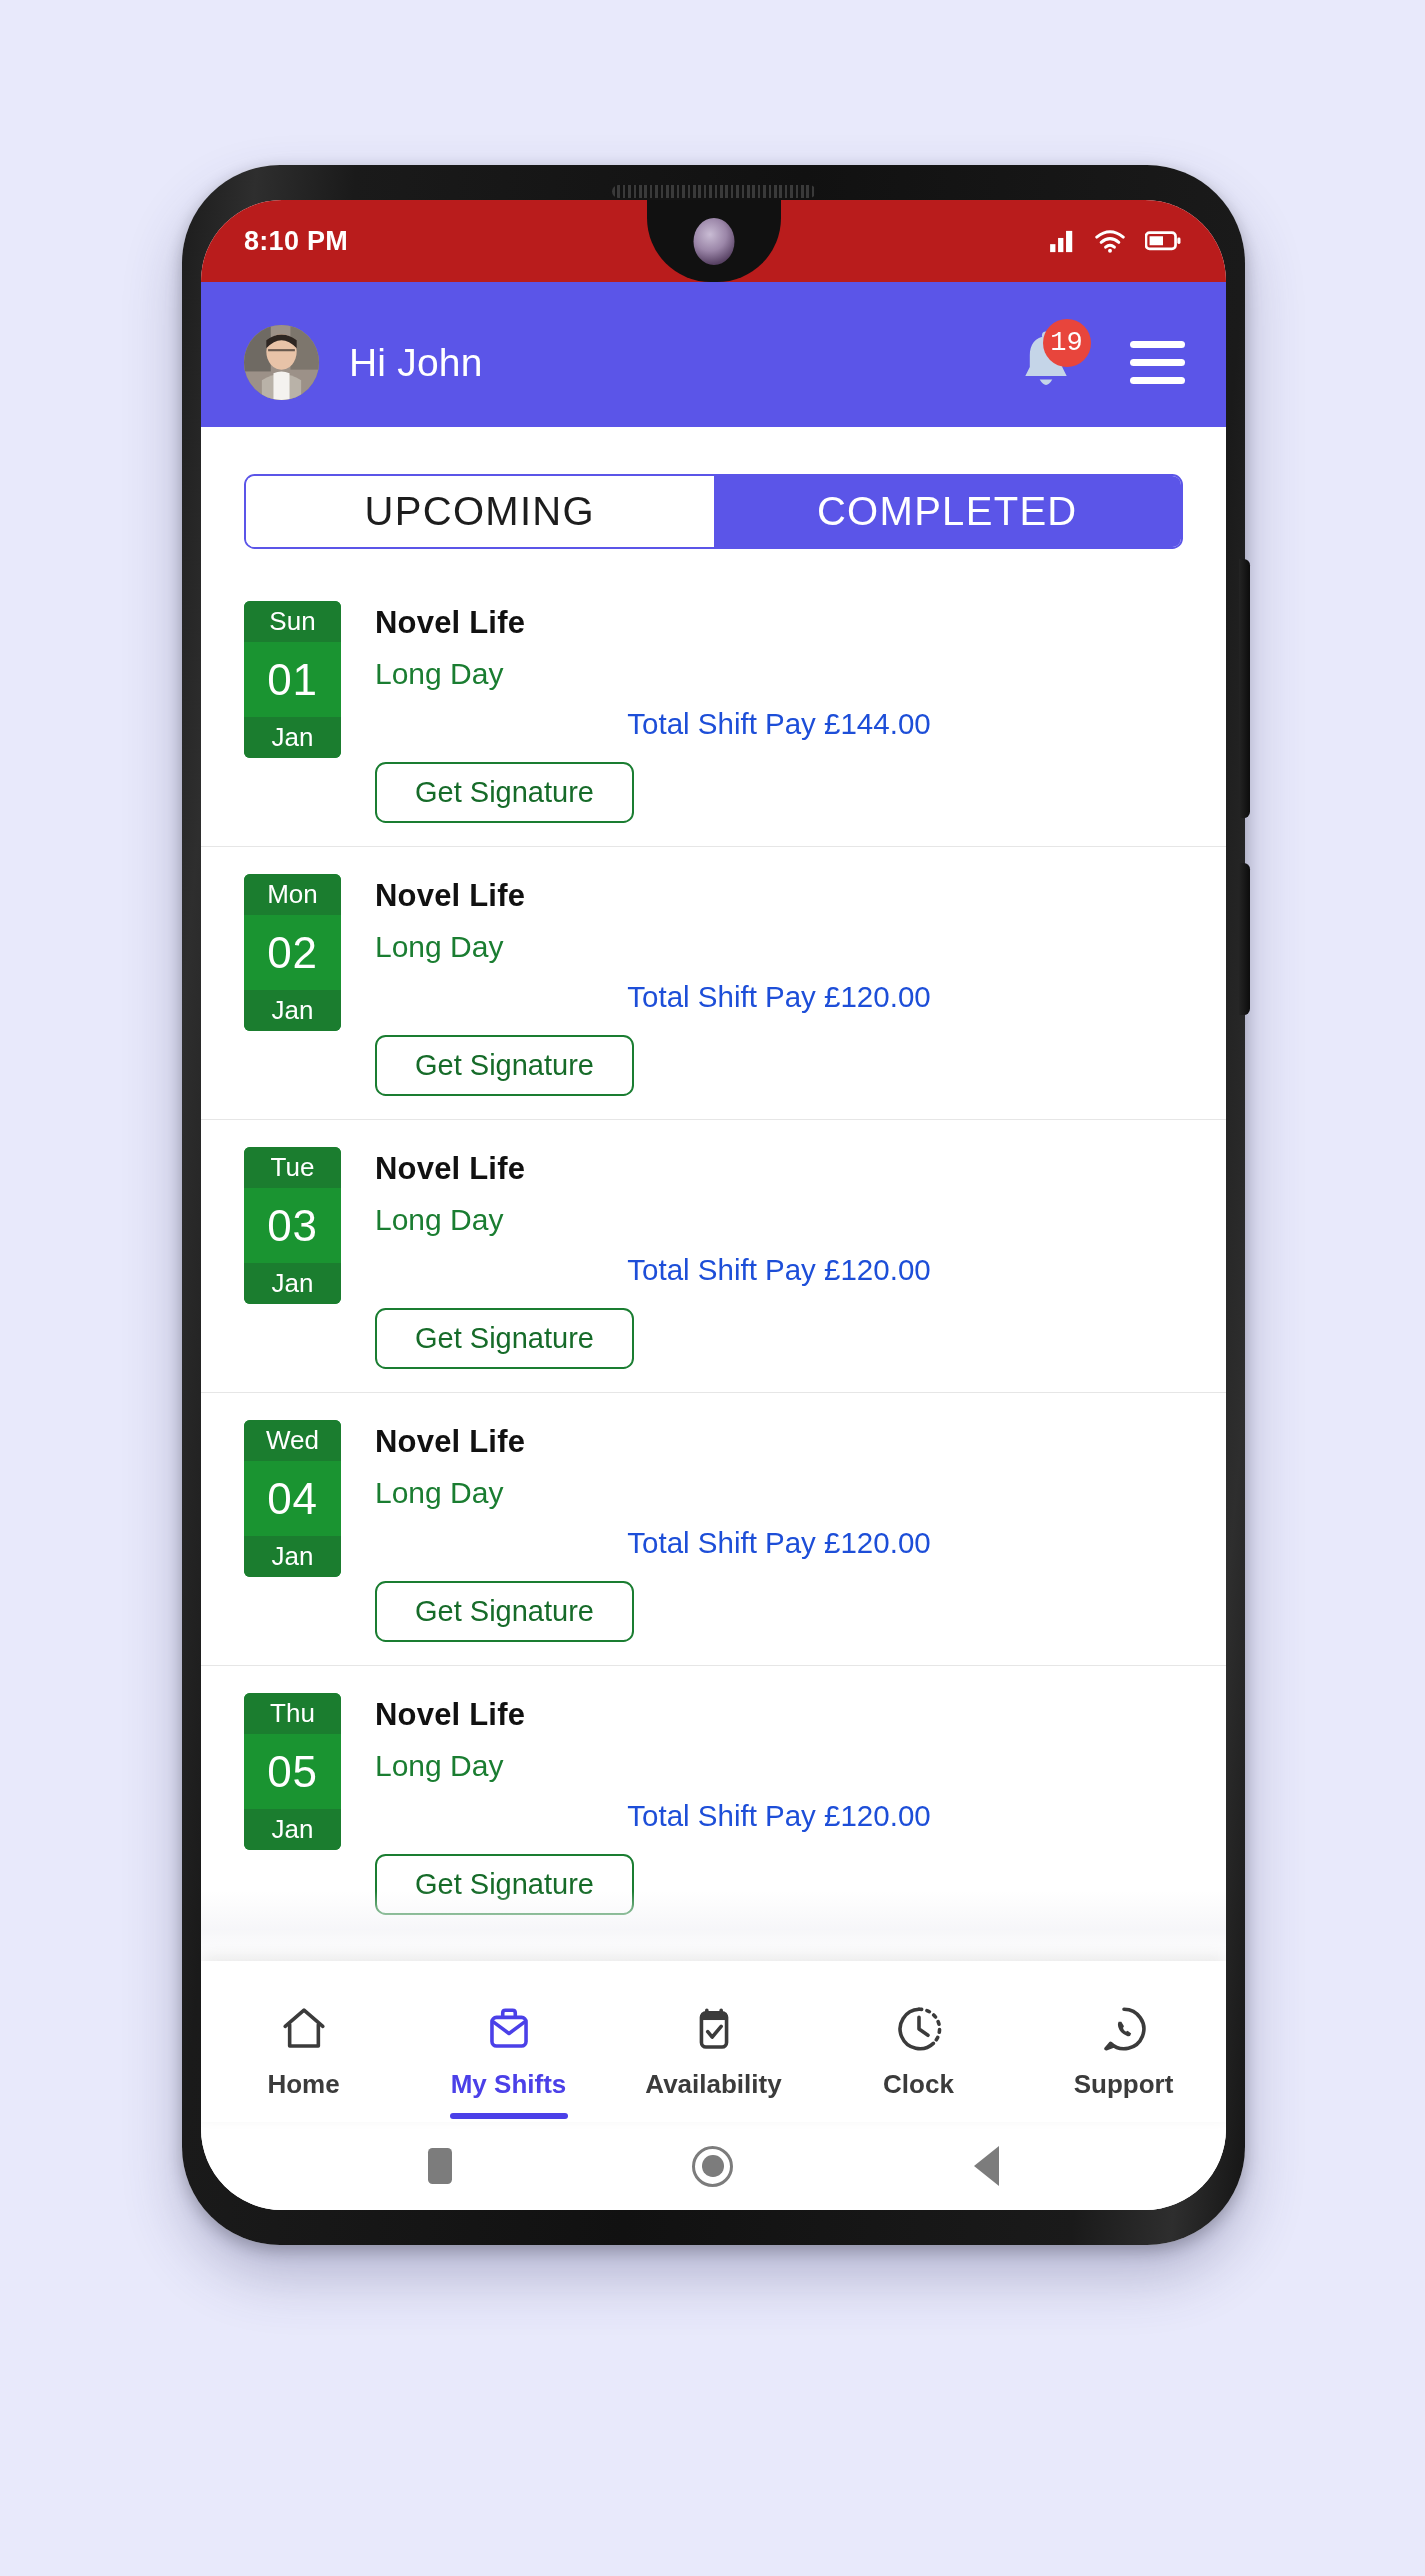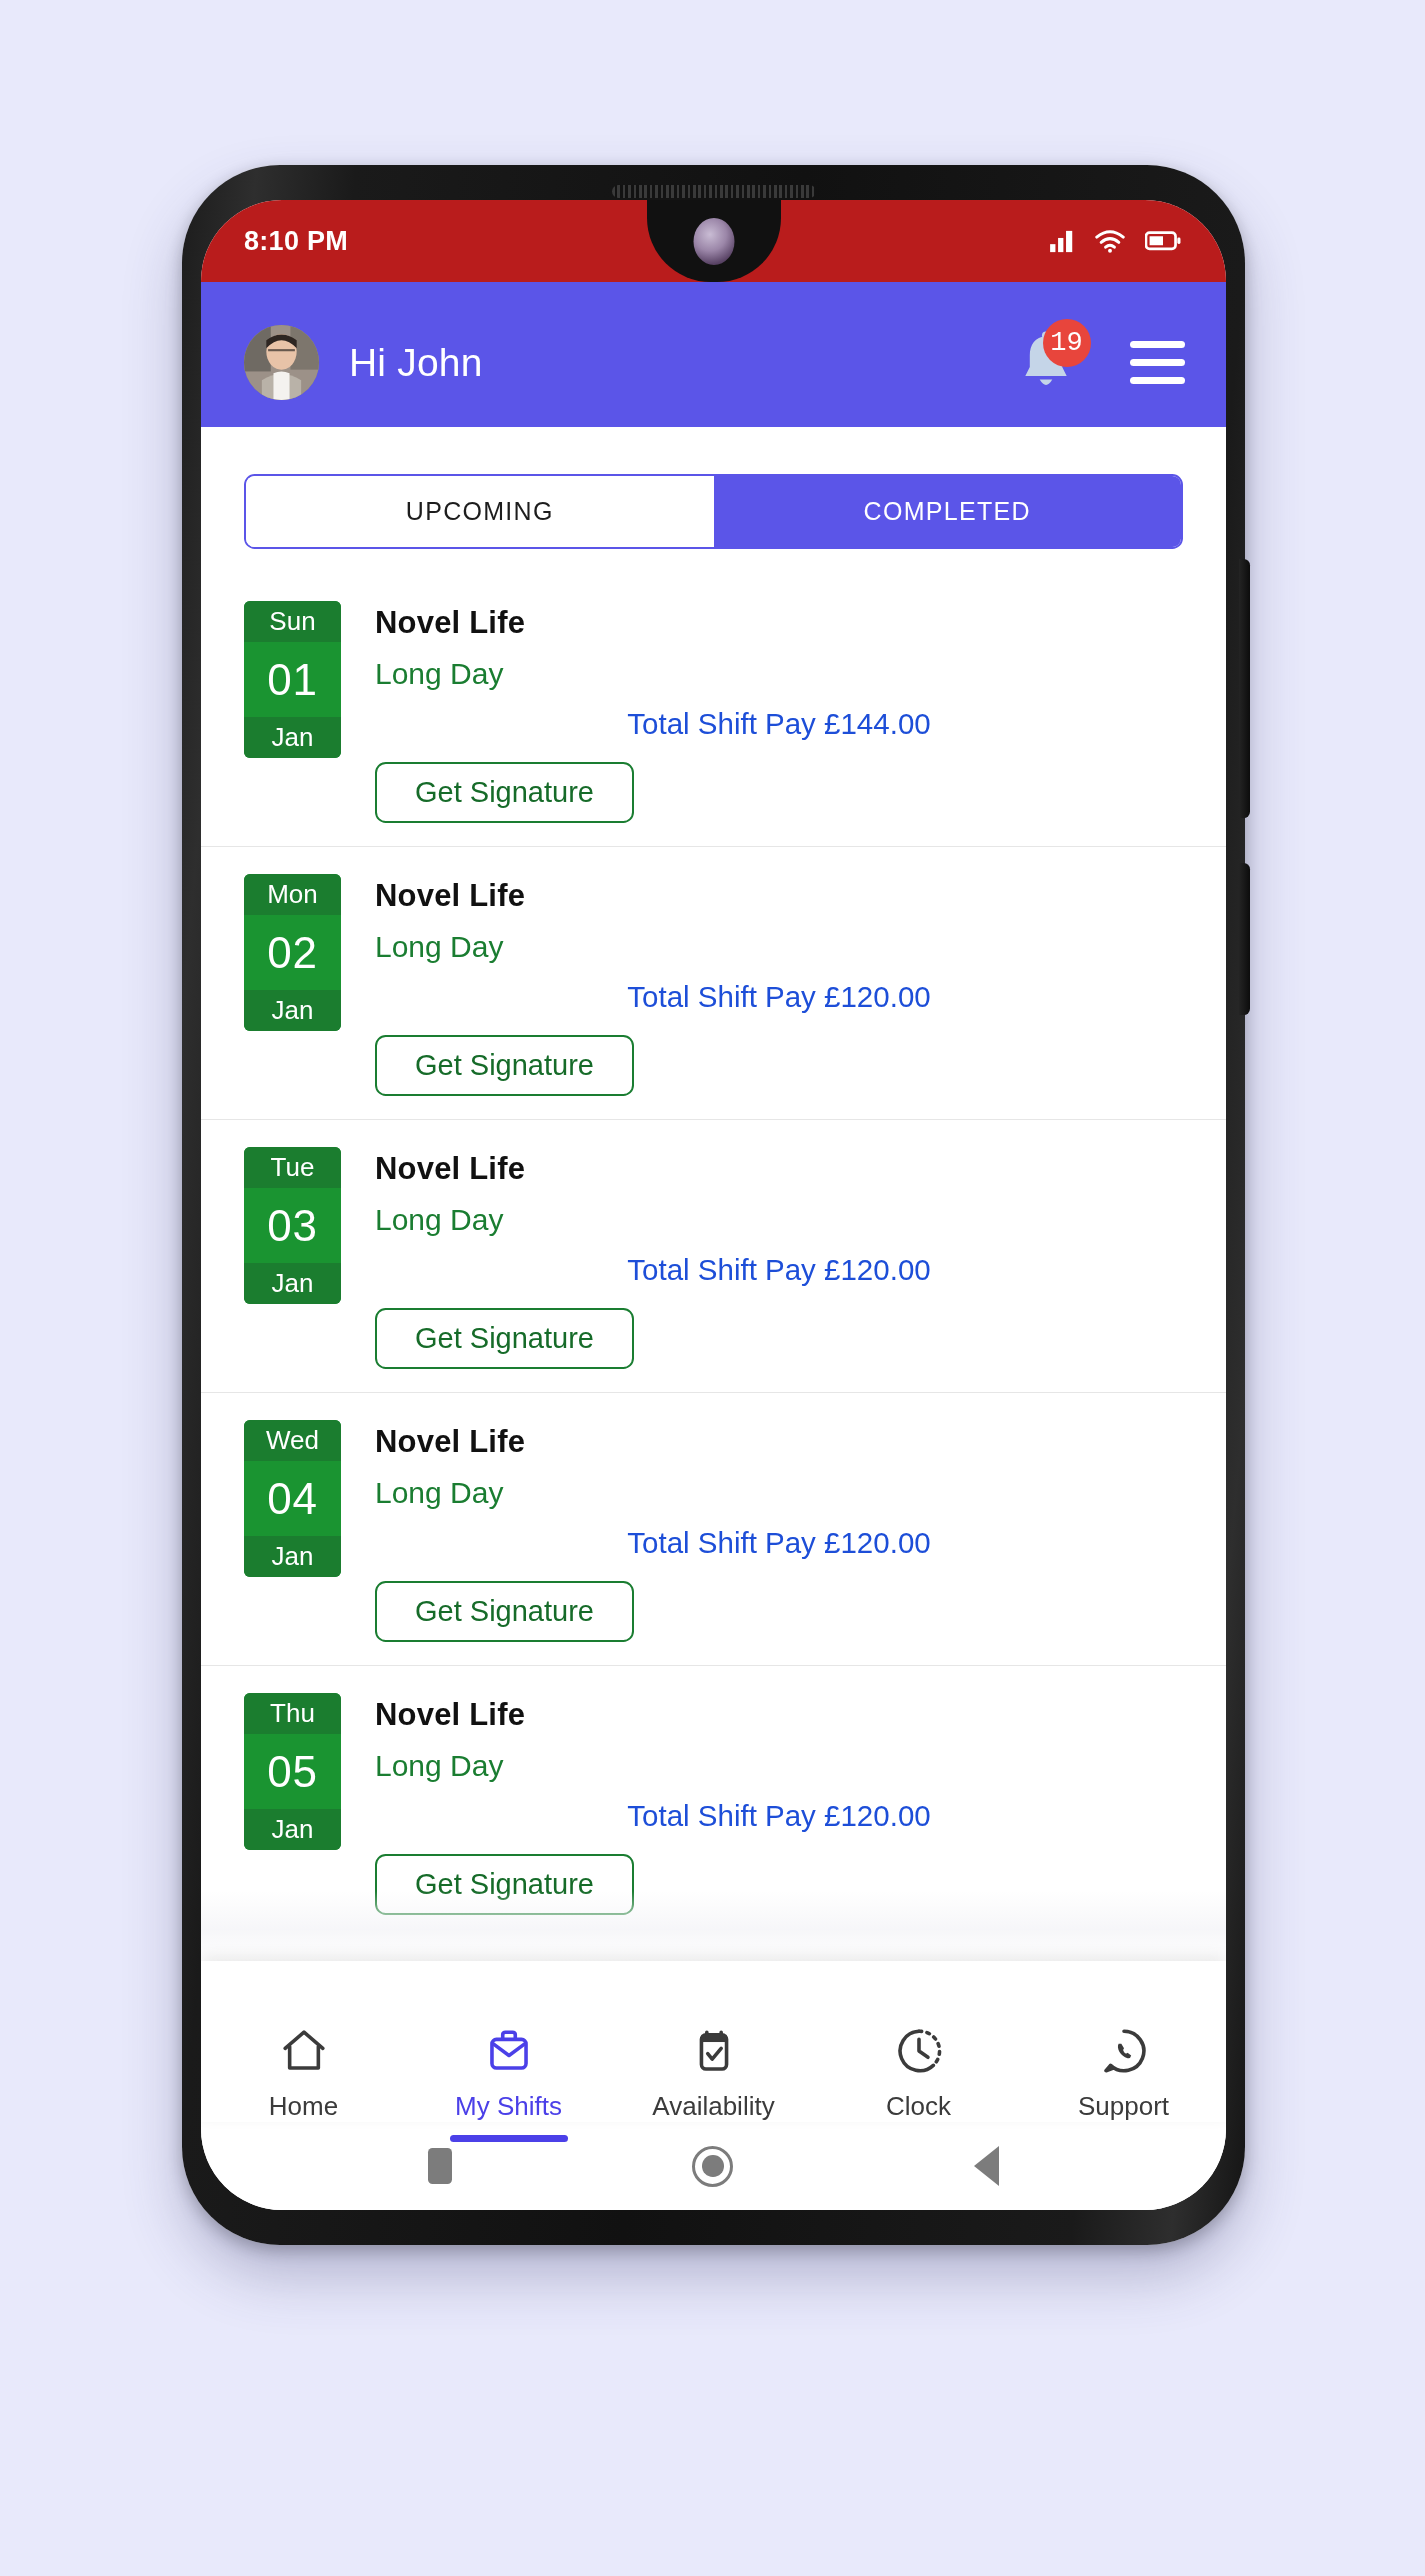--- a/index.html
+++ b/index.html
@@ -186,21 +186,21 @@
     border: 2.7px solid #5B55E8;
     border-radius: 10.7px;
     display: flex;
     overflow: hidden;
   }
   .tab-seg {
     flex: 1;
     display: flex;
     align-items: center;
     justify-content: center;
-    font-size: 25px;
+    font-size: 40px;
     letter-spacing: 1.3px;
     cursor: pointer;
   }
   .tab-seg.inactive { background: #fff; color: #1d1d1d; }
   .tab-seg.active   { background: #5B55E8; color: #fff; }
 
   
   #shift-list { margin-top: 25px; }
 
   .shift-row {
@@ -285,24 +285,25 @@
     background: linear-gradient(to bottom, rgba(255,255,255,0) 0%, rgba(245,245,248,0.88) 55%, #ffffff 100%);
     pointer-events: none;
   }
 
   
   #bottom-nav {
     height: 161px;
     background: #fff;
     box-shadow: 0 -5.4px 14.3px rgba(0,0,0,0.09);
     display: flex;
-    align-items: flex-end;
+    align-items: center;
     padding-top: 18px;
     position: relative;
     z-index: 10;
+    font-weight: bold;
   }
   .nav-item {
     flex: 1;
     display: flex;
     flex-direction: column;
     align-items: center;
     position: relative;
     cursor: pointer;
   }
   .nav-icon { height: 55px; display: flex; align-items: center; justify-content: center; }

